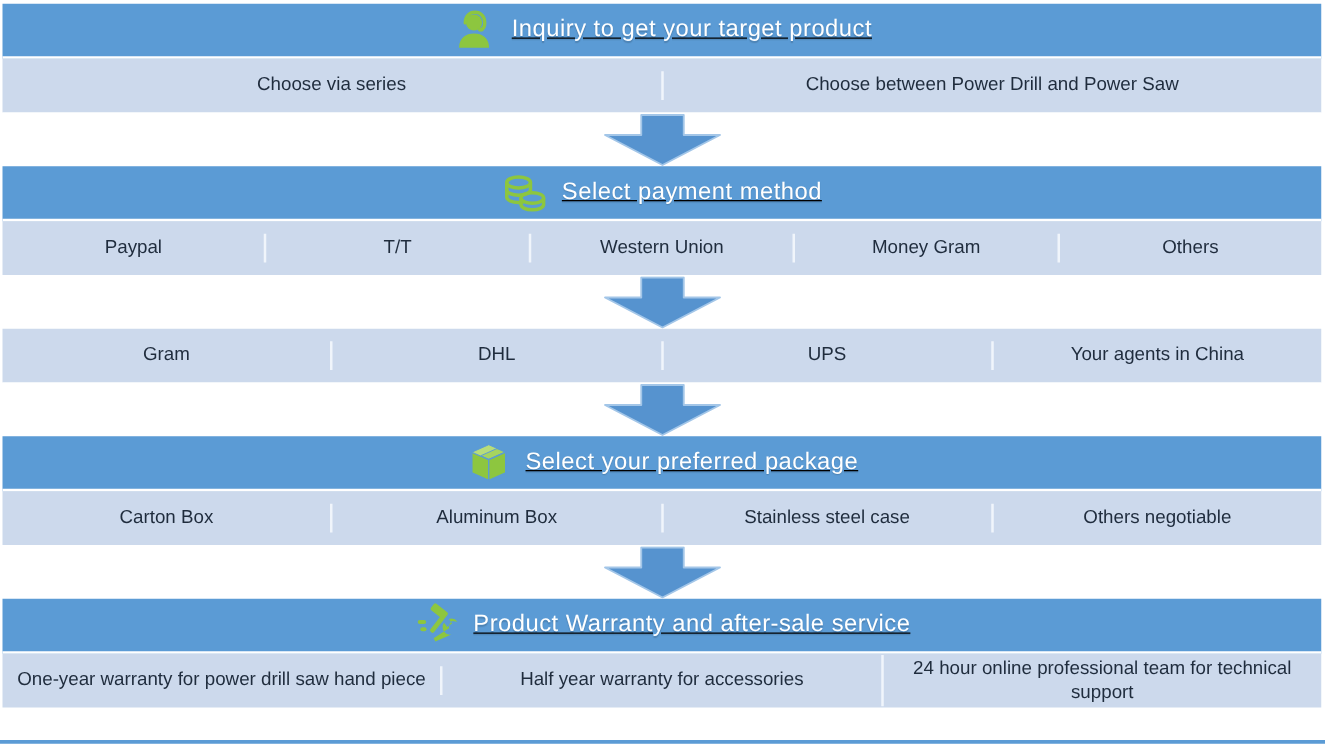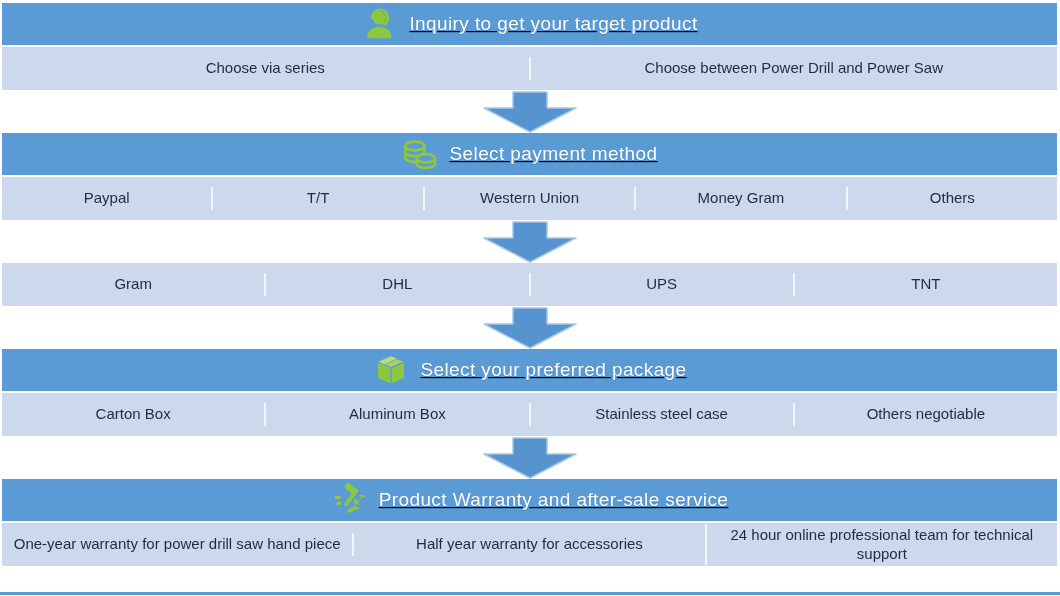--- a/index.html
+++ b/index.html
@@ -102,21 +102,21 @@
 <div class="arrow-gap">
       <svg width="96" height="42" viewBox="0 0 96 42">
         <polygon points="31,1 65,1 65,17 94,17 48,41 2,17 31,17" fill="#5693cf" stroke="#a3c6e8" stroke-width="1.5" stroke-linejoin="round"></polygon>
       </svg>
     </div>
   <div class="section">
     <div class="options-row">
         <div class="option-cell">Gram</div>
         <div class="option-cell">DHL</div>
         <div class="option-cell">UPS</div>
-        <div class="option-cell">TNT</div>
+        <div class="option-cell">Your agents in China</div>
       </div>
   </div>
 <div class="arrow-gap">
       <svg width="96" height="42" viewBox="0 0 96 42">
         <polygon points="31,1 65,1 65,17 94,17 48,41 2,17 31,17" fill="#5693cf" stroke="#a3c6e8" stroke-width="1.5" stroke-linejoin="round"></polygon>
       </svg>
     </div>
   <div class="section">
     <div class="section-header">
       <div class="header-group">

